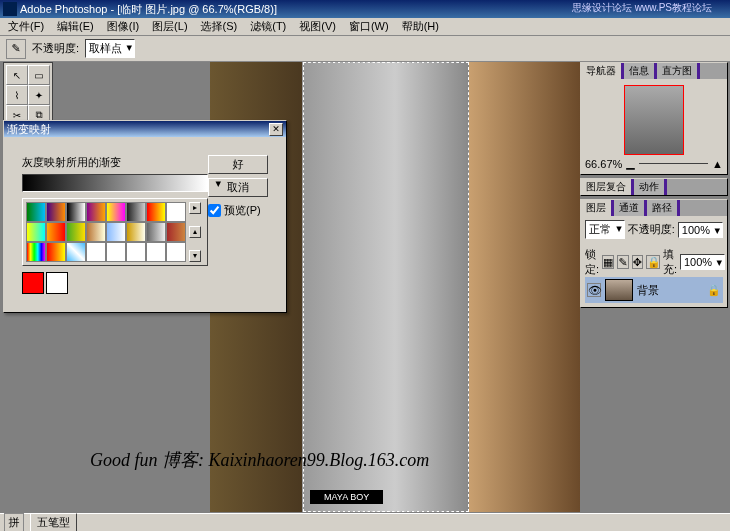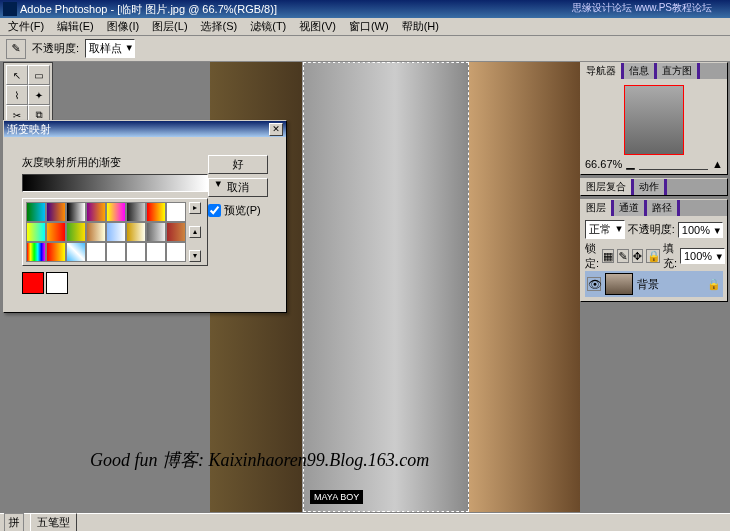--- a/index.html
+++ b/index.html
@@ -19,21 +19,21 @@
 .toolbox{position:absolute;left:3px;top:0;width:50px;background:#d4d0c8;border:1px solid #404040;padding:2px}
 .toolbox .row{display:flex}
 .toolbox .tool{width:22px;height:20px;background:#d4d0c8;border:1px solid;border-color:#fff #808080 #808080 #fff;display:flex;align-items:center;justify-content:center;font-size:10px}
 .toolbox .colorwell{height:30px;position:relative;margin-top:4px}
 .fg{position:absolute;width:20px;height:20px;background:#ff0000;border:1px solid #000;left:3px;top:0}
 .bg{position:absolute;width:20px;height:20px;background:#fff;border:1px solid #000;left:15px;top:10px}
 .canvas{position:absolute;left:210px;top:0;width:370px;height:450px;background:#333}
 .canvas-img{width:100%;height:100%;background:linear-gradient(90deg,#6b5630 0%,#4a3820 25%,#999 25%,#ccc 50%,#888 70%,#c9a070 70%,#6b4a2a 100%);position:relative}
 .canvas-sel{position:absolute;left:25%;top:0;width:45%;height:100%;border:1px dashed #000;outline:1px dashed #fff;outline-offset:-1px}
 .watermark{position:absolute;bottom:40px;left:-120px;color:#000;font-style:italic;font-family:cursive;font-size:18px}
-.maya-logo{position:absolute;bottom:8px;left:100px;background:#000;color:#fff;padding:2px 4px;font-size:9px}
+.maya-logo{position:absolute;bottom:8px;left:100px;background:#000;color:#fff;padding:2px 14px;font-size:9px}
 
 .dlg{position:absolute;left:3px;top:58px;width:284px;background:#d4d0c8;border:1px solid;border-color:#d4d0c8 #000 #000 #d4d0c8;box-shadow:2px 2px 3px rgba(0,0,0,.3)}
 .dlg-title{height:16px;background:linear-gradient(#0a246a,#a6caf0);color:#fff;display:flex;align-items:center;justify-content:space-between;padding:0 3px}
 .dlg-title .x{width:14px;height:13px;background:#d4d0c8;color:#000;text-align:center;border:1px solid;border-color:#fff #404040 #404040 #fff;font-size:9px;line-height:11px}
 .dlg-body{padding:18px;display:flex;}
 .dlg-main{flex:1}
 .dlg-side{width:60px;display:flex;flex-direction:column;gap:4px}
 .gradbar{height:18px;background:linear-gradient(90deg,#000,#fff);border:1px solid;border-color:#404040 #fff #fff #404040;margin:4px 0;position:relative}
 .gradbar::after{content:"▾";position:absolute;right:-14px;top:2px}
 .picker{background:#d4d0c8;border:1px solid;border-color:#fff #404040 #404040 #fff;padding:3px;margin-top:6px;display:flex}
@@ -192,21 +192,21 @@
   <div class="rpanels">
 
     <div class="panel">
       <div class="ptabs">
         <div class="ptab">导航器</div>
         <div class="ptab inact">信息</div>
         <div class="ptab inact">直方图</div>
       </div>
       <div class="pbody">
         <div class="nav-thumb"></div>
-        <div style="display:flex;align-items:flex-end;gap:4px">
+        <div style="display:flex;align-items:center;gap:4px">
           <span>66.67%</span>
           <span>▁</span>
           <div style="flex:1;height:1px;background:#404040"></div>
           <span>▲</span>
         </div>
       </div>
     </div>
 
 
     <div class="panel">
@@ -221,21 +221,21 @@
         <div class="ptab">图层</div>
         <div class="ptab inact">通道</div>
         <div class="ptab inact">路径</div>
       </div>
       <div class="pbody">
         <div style="display:flex;gap:3px;align-items:center">
           <span class="dropdown" style="flex:1">正常</span>
           <span>不透明度:</span>
           <span class="dropdown">100%</span>
         </div>
-        <div style="display:flex;gap:3px;align-items:center;margin-top:2px">
+        <div style="display:flex;gap:3px;align-items:center;margin-top:8px">
           <span>锁定:</span>
           <span class="eye">▦</span>
           <span class="eye">✎</span>
           <span class="eye">✥</span>
           <span class="eye">🔒</span>
           <span>填充:</span>
           <span class="dropdown">100%</span>
         </div>
         <div class="layer-row">
           <span class="eye">👁</span>

